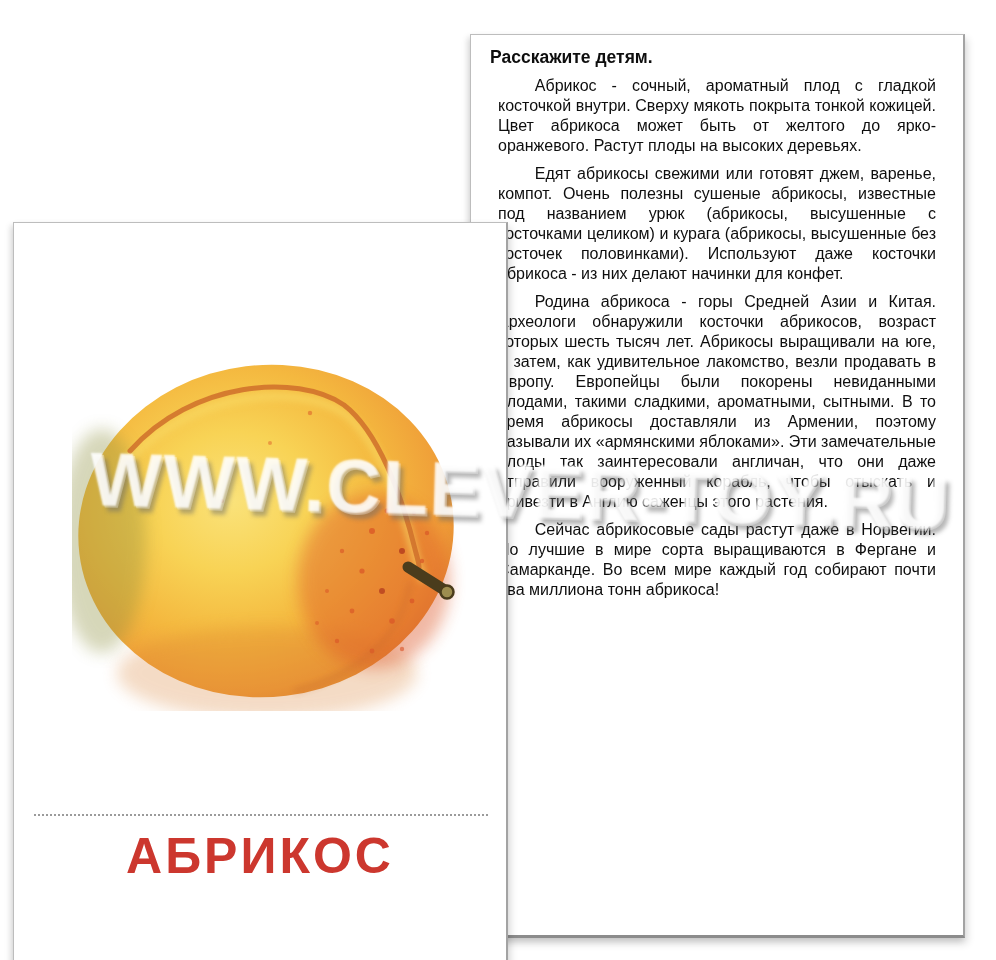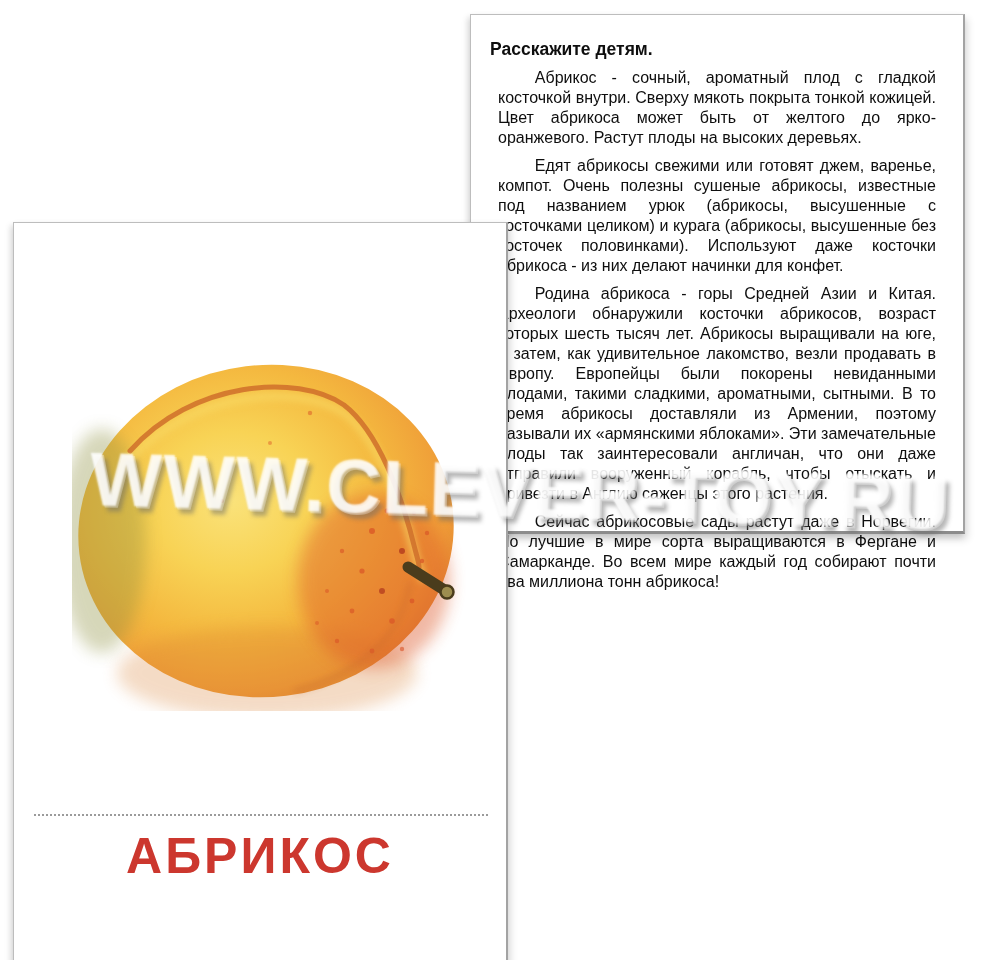--- a/index.html
+++ b/index.html
@@ -9,22 +9,22 @@
     font-family:"Liberation Sans", sans-serif;
   }
   .card{
     position:absolute;background:#ffffff;box-sizing:border-box;
     border:1px solid #bdbdbd;
     border-right:2px solid #a3a3a3;
     border-bottom:3px solid #8c8c8c;
     box-shadow:-3px 3px 6px rgba(0,0,0,0.10), 2px 5px 8px rgba(0,0,0,0.16);
   }
   .back-card{
-    left:470px;top:14px;width:495px;height:520px;
-    padding:24px 19px 0 19px;z-index:1;
+    left:470px;top:34px;width:495px;height:904px;
+    padding:12px 19px 0 19px;z-index:1;
   }
   .bc-title{
     margin:0 0 1px 0;font-size:17.5px;font-weight:bold;color:#0e0e0e;
   }
   .bc-p{
     margin:8px;font-size:16px;line-height:20px;color:#0e0e0e;
     text-align:justify;text-indent:2.3em;
   }
   .front-card{
     left:13px;top:222px;width:495px;height:896px;z-index:2;

